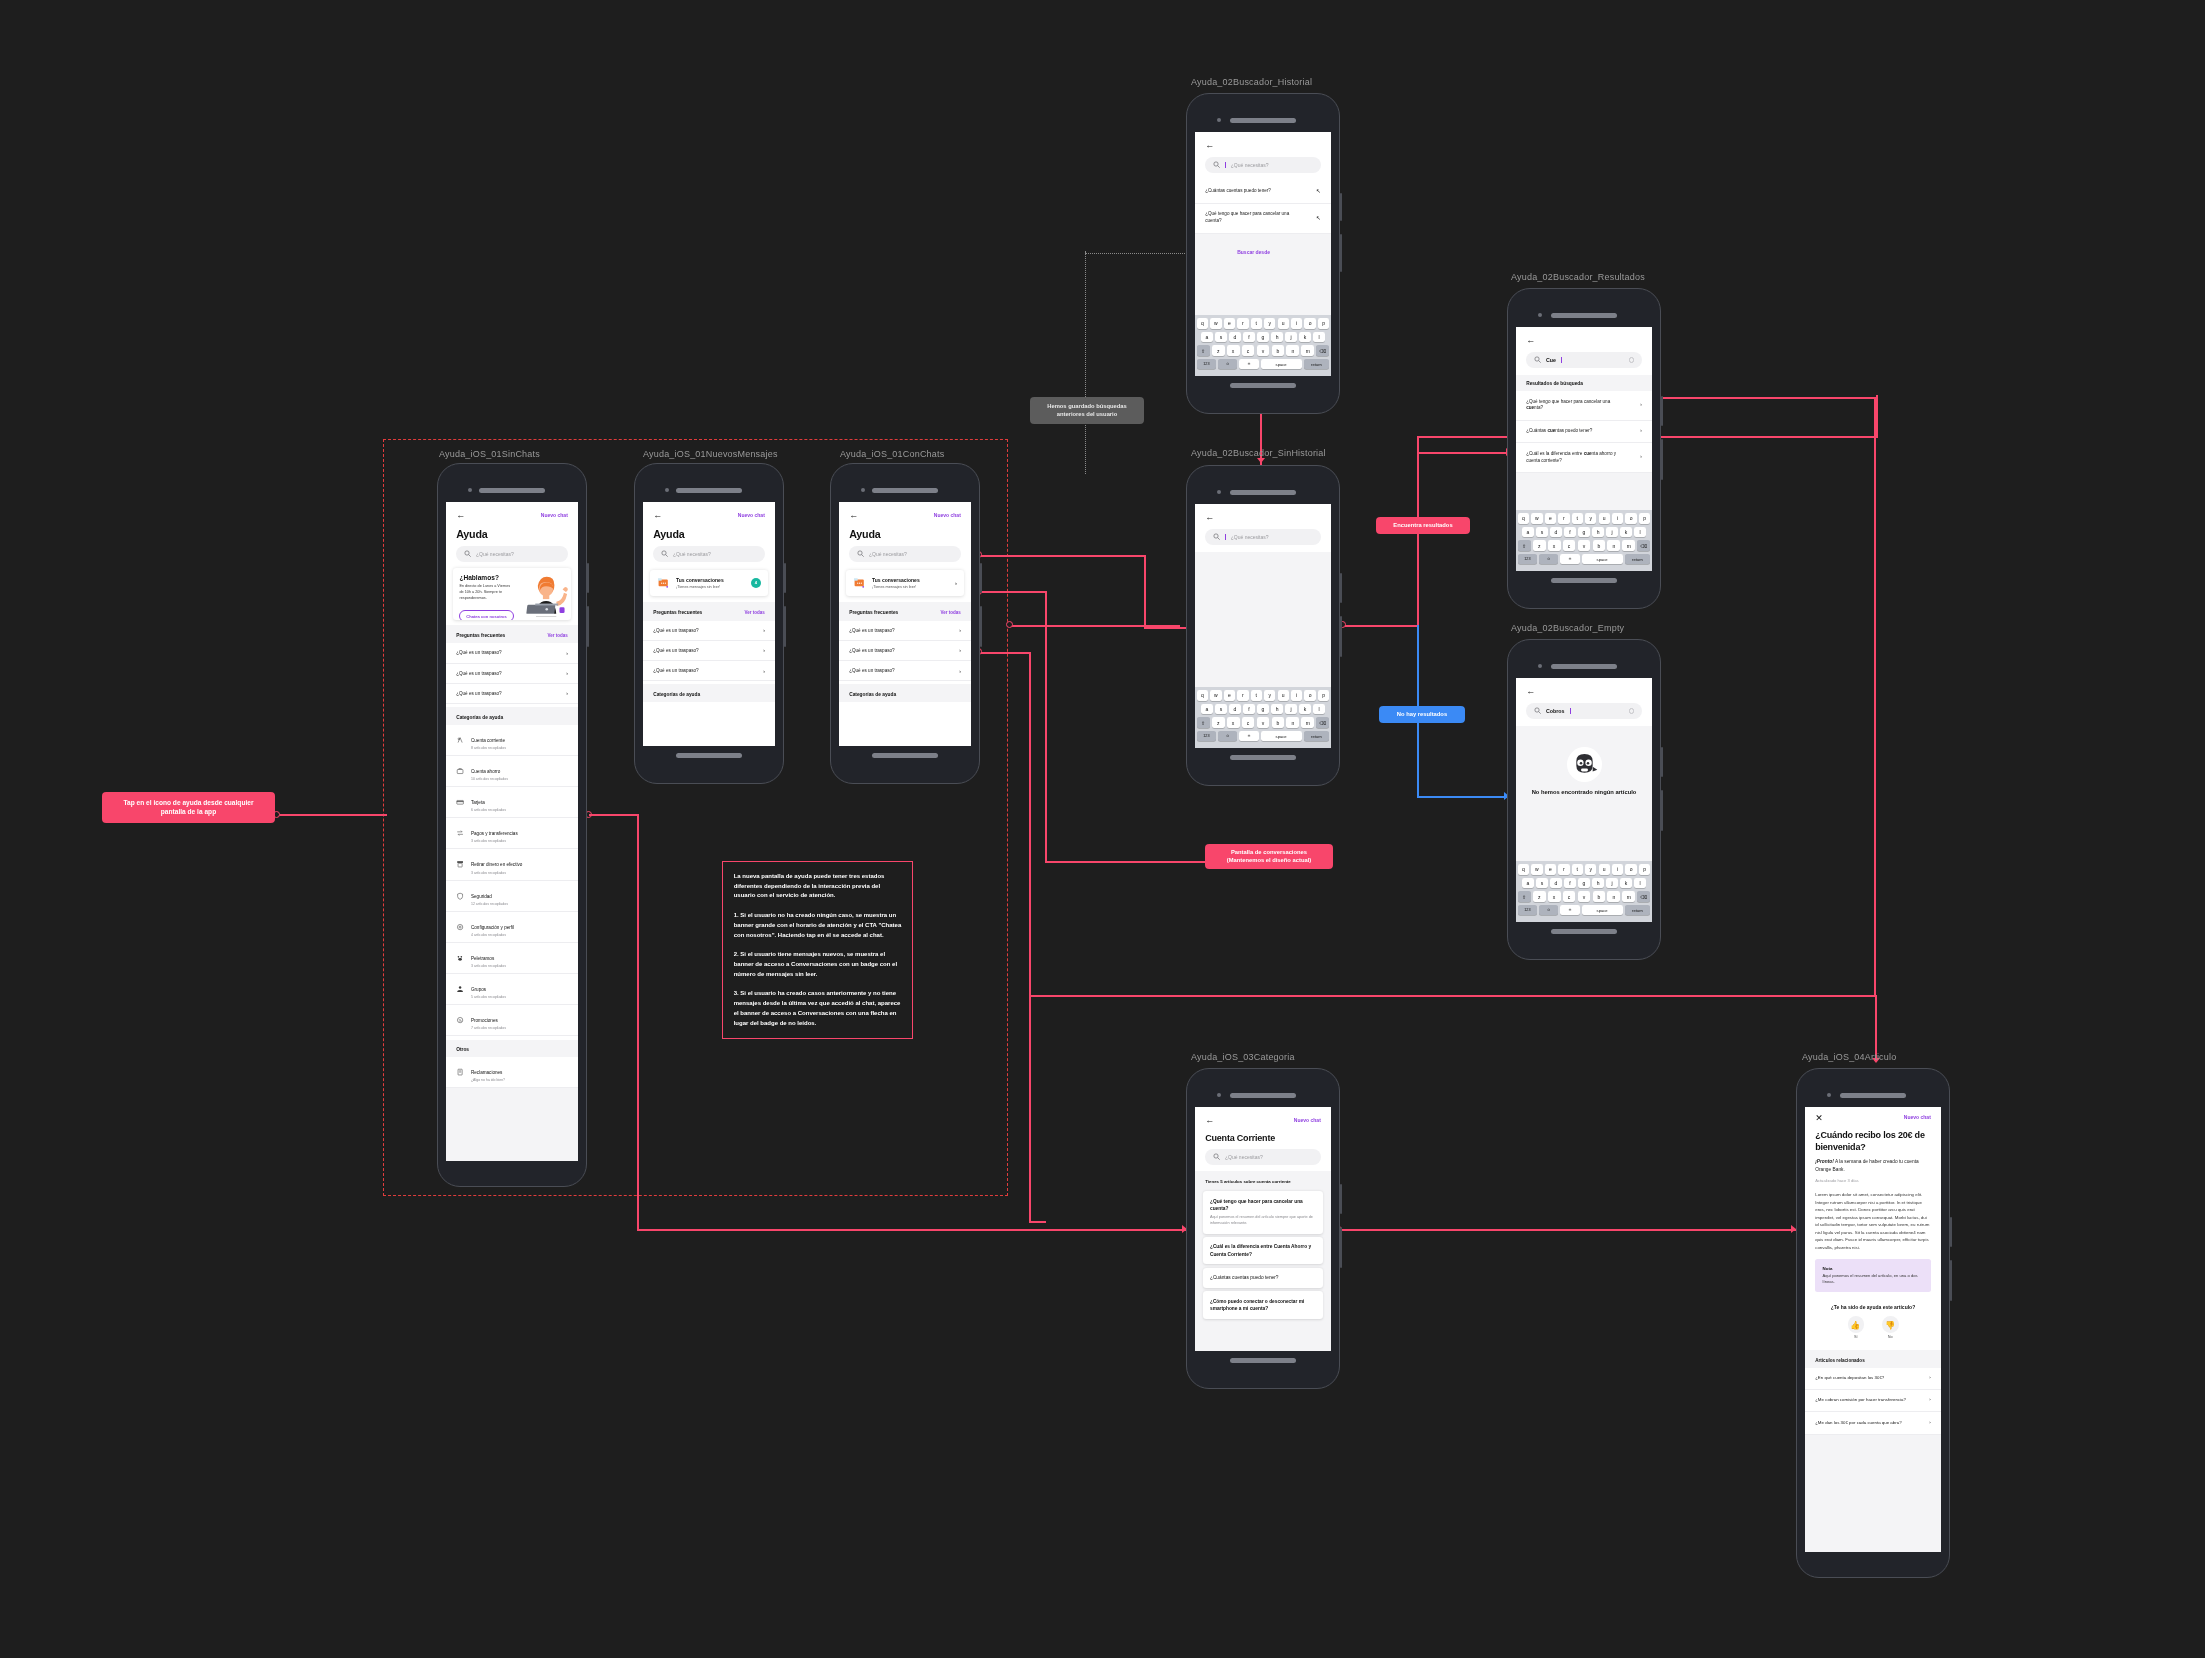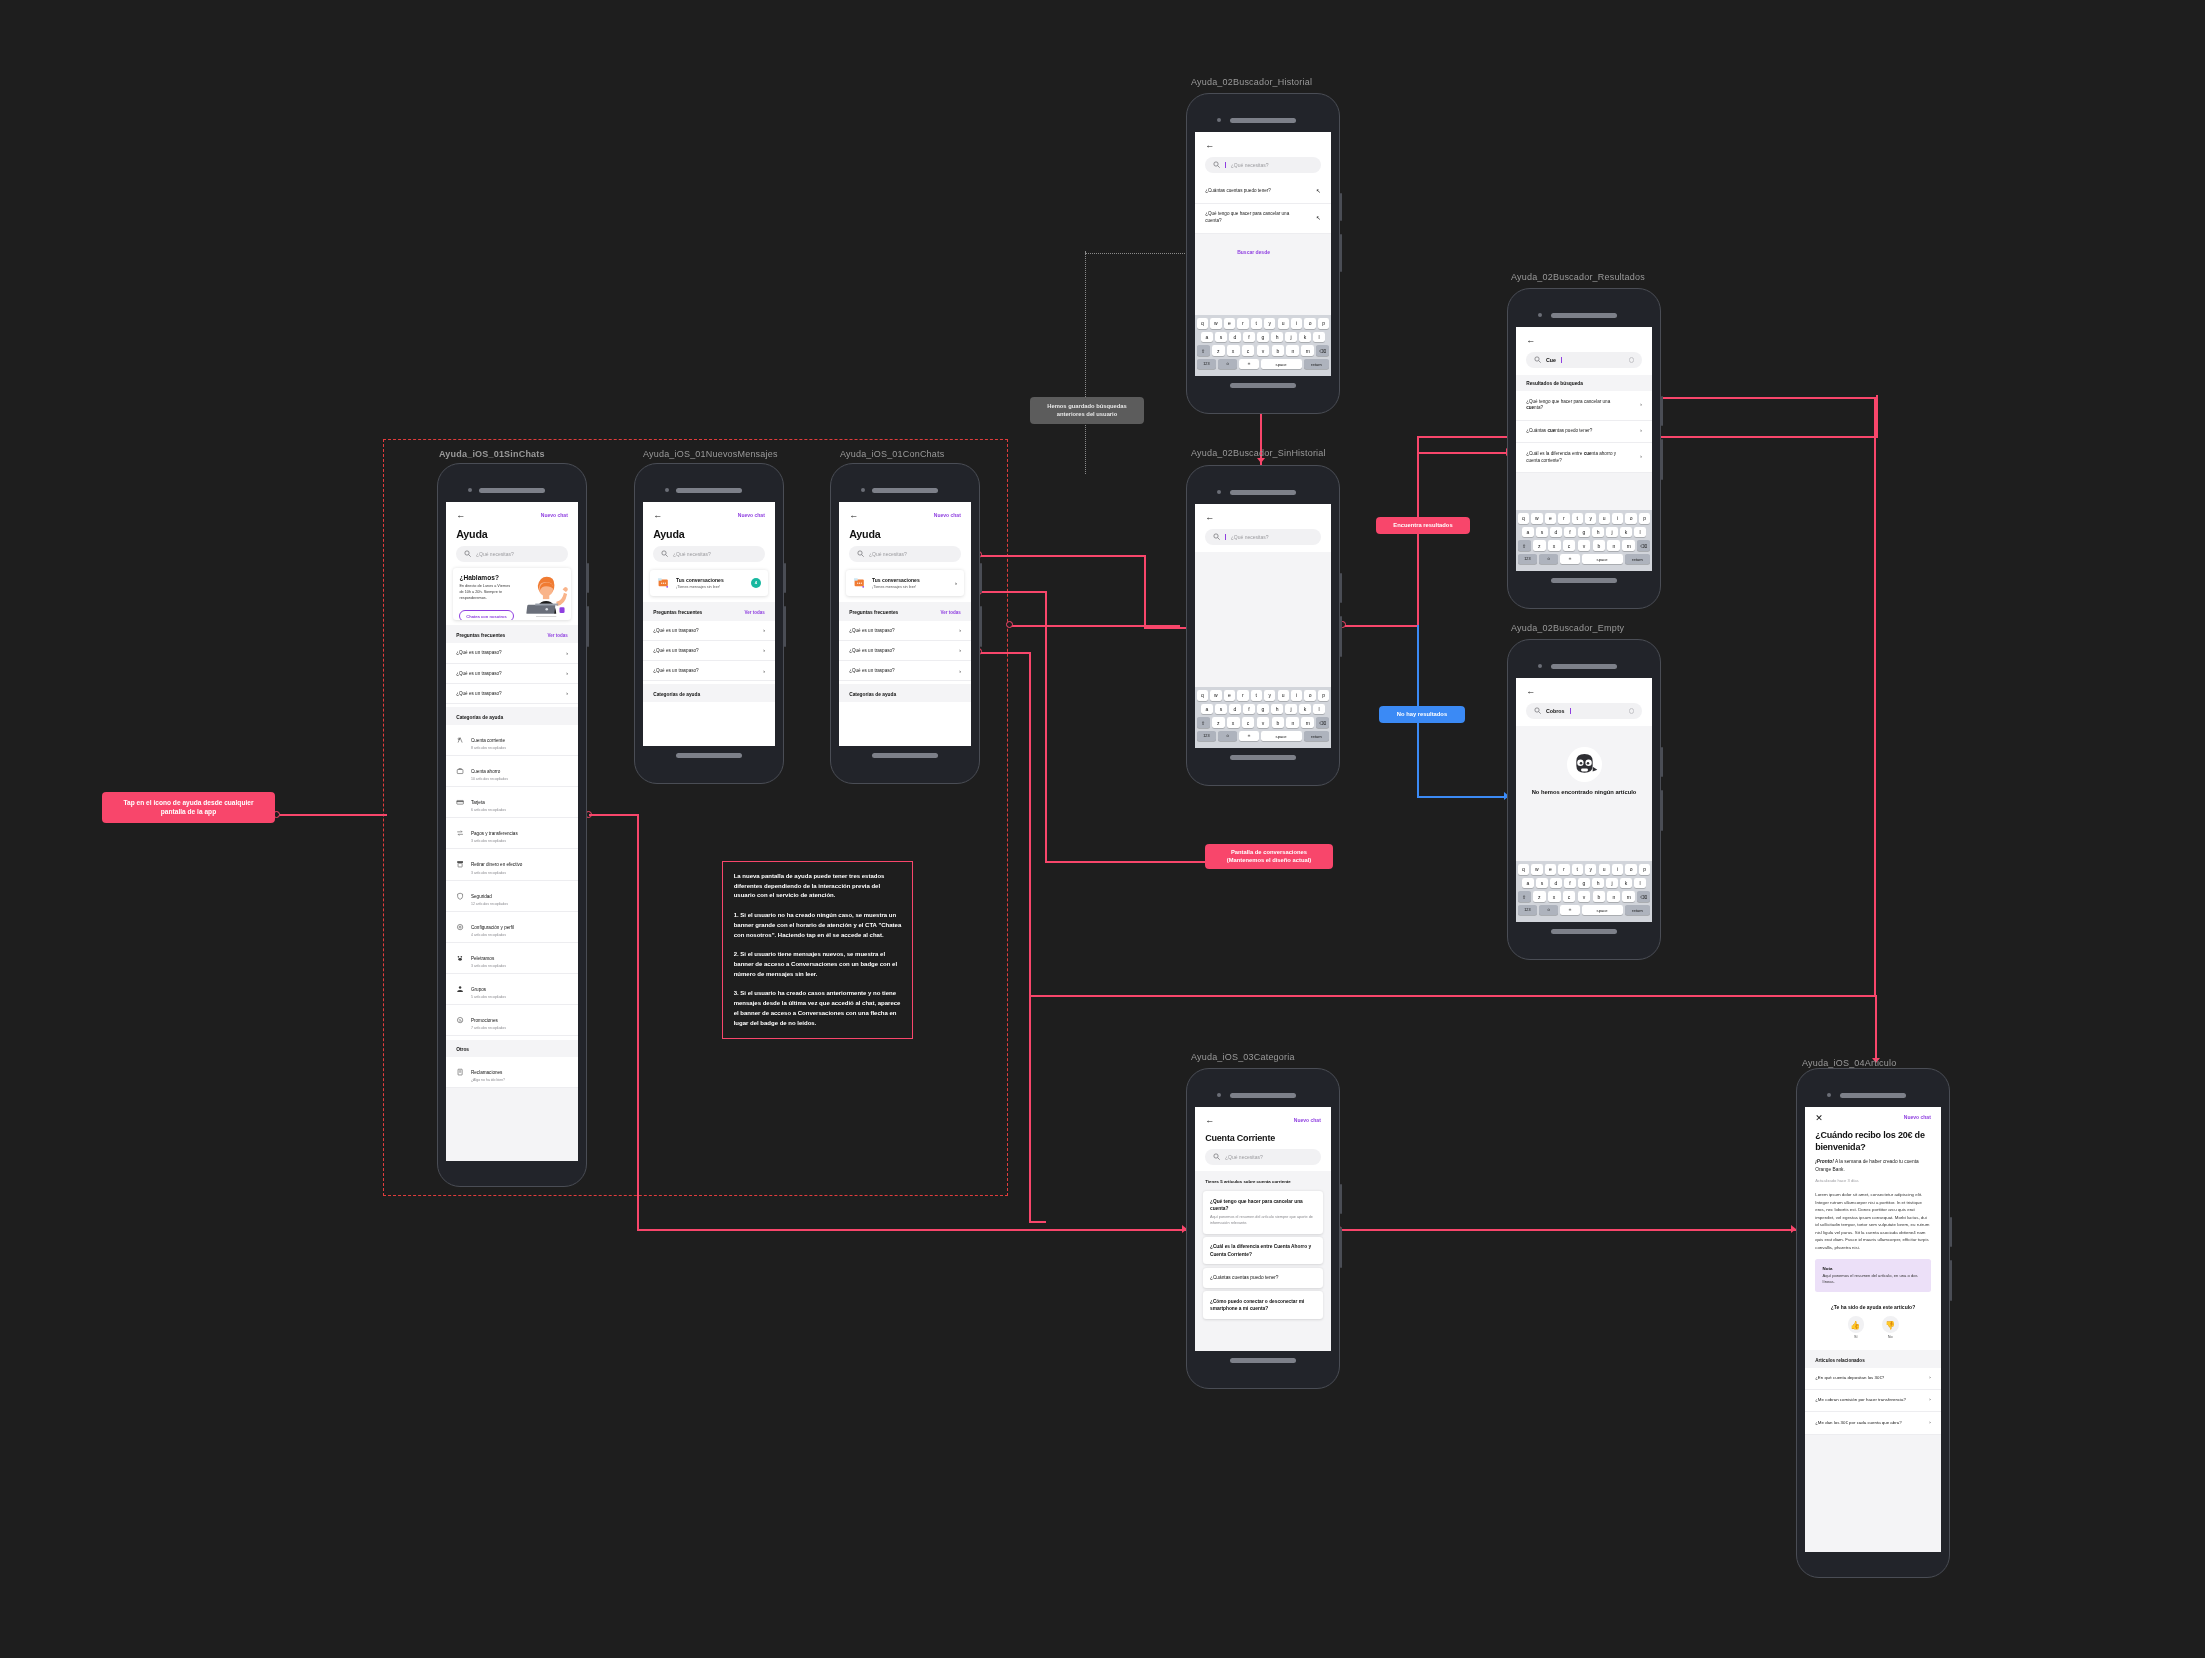--- a/index.html
+++ b/index.html
@@ -380,21 +380,21 @@
           <span class="key mid">⍾</span>
           <span class="key wide">space</span>
           <span class="key dark wide" style="flex:2;">return</span>
         </div>
       </div>
     </div>
     <div class="homebar"></div>
   </div>
   <div class="pill" style="left:1229px;top:243px;background:transparent;color:#8f3fe0;font-size:5px;">Buscar desde</div>
 
-  <div class="frame-label" style="left:439px; top:449px;font-weight:bold;">Ayuda_iOS_01SinChats</div>
+  <div class="frame-label" style="left:439px; top:449px;">Ayuda_iOS_01SinChats</div>
   <div class="phone" style="left:437px; top:463px; width:150px; height:724px;">
     <div class="notch-row">
       <div class="cam"></div>
       <div class="speaker"></div>
     </div>
     <div class="sidebtn" style="top:99px; height:30px;"></div>
     <div class="sidebtn" style="top:142px; height:41px;"></div>
     <div class="screen">
       <div class="app-top">
         <div class="topbar">
@@ -937,21 +937,21 @@
           <div class="t" style="font-weight:400;">¿Cuántas cuentas puedo tener?</div>
         </div>
         <div class="art-card">
           <div class="t">¿Cómo puedo conectar o desconectar mi smartphone a mi cuenta?</div>
         </div>
       </div>
     </div>
     <div class="homebar"></div>
   </div>
 
-  <div class="frame-label" style="left:1802px; top:1052px;margin-top:6px;">Ayuda_iOS_04Articulo</div>
+  <div class="frame-label" style="left:1802px; top:1052px;">Ayuda_iOS_04Articulo</div>
   <div class="phone" style="left:1796px; top:1068px; width:154px; height:510px;">
     <div class="notch-row">
       <div class="cam"></div>
       <div class="speaker"></div>
     </div>
     <div class="sidebtn" style="top:148px; height:30px;"></div>
     <div class="sidebtn" style="top:191px; height:41px;"></div>
     <div class="screen">
       <div class="art-top">
         <span class="close-x">✕</span>

